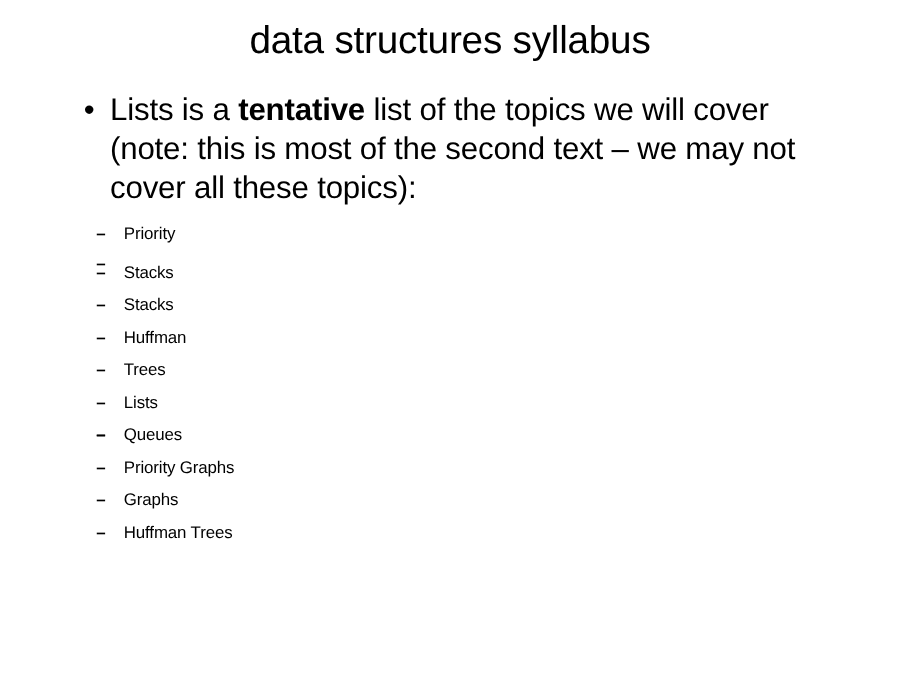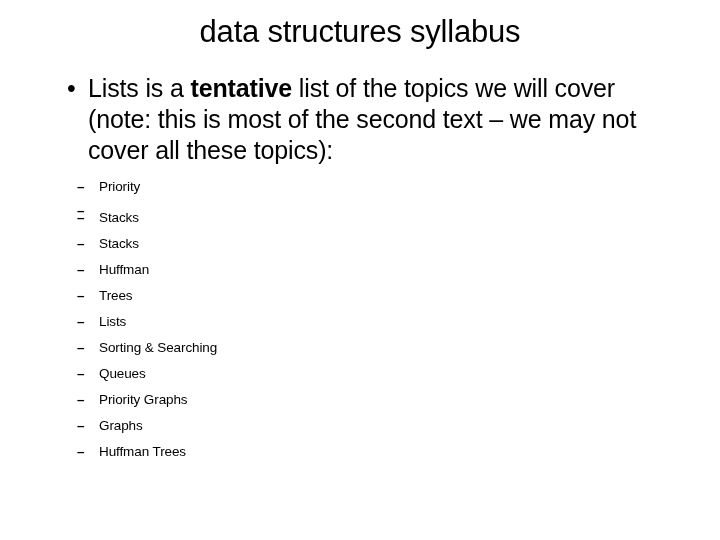--- a/index.html
+++ b/index.html
@@ -128,21 +128,20 @@
       <li class="sub-item">
         <span class="dash">–</span>
         <span>Trees</span>
       </li>
       <li class="sub-item">
         <span class="dash">–</span>
         <span>Lists</span>
       </li>
       <li class="sub-item">
         <span class="dash">–</span>
-        <span>Sorting &amp; Searching</span>
       </li>
       <li class="sub-item">
         <span class="dash">–</span>
         <span>Queues</span>
       </li>
       <li class="sub-item">
         <span class="dash">–</span>
         <span>Priority Graphs</span>
       </li>
       <li class="sub-item">

